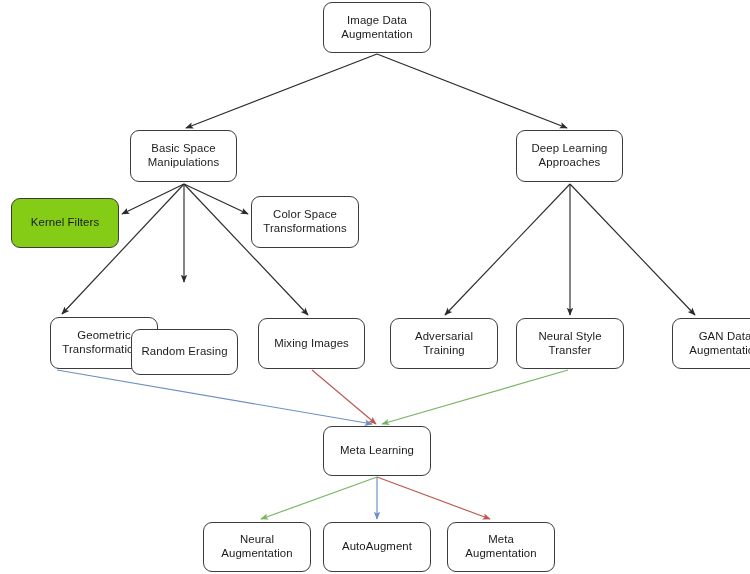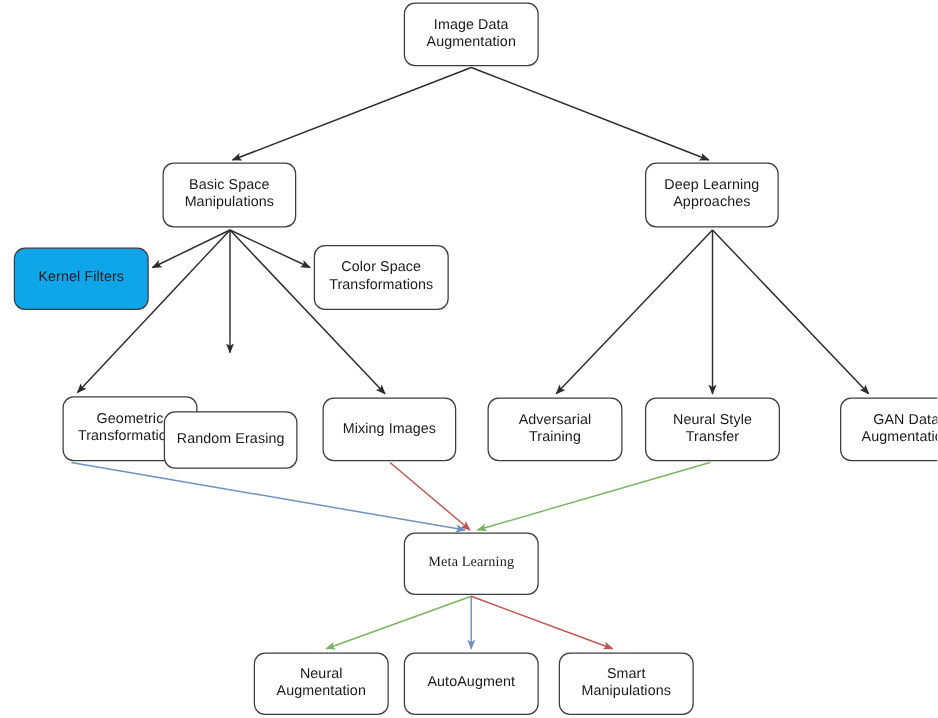--- a/index.html
+++ b/index.html
@@ -93,29 +93,29 @@
         <line x1="377" y1="477" x2="490" y2="519" stroke="#c0564f" stroke-width="1.15" marker-end="url(#ah-c0564f)"></line>
       </g>
   </svg>
   <div id="node-layer">
       <div class="node" style="left: 323px; top: 2px; width: 108px; height: 51px; border-color: rgb(60, 60, 60); background: rgb(255, 255, 255); color: rgb(26, 26, 26);"><span class="node-label">Image Data
 Augmentation</span></div>
       <div class="node" style="left: 130px; top: 130px; width: 107px; height: 52px; border-color: rgb(60, 60, 60); background: rgb(255, 255, 255); color: rgb(26, 26, 26);"><span class="node-label">Basic Space
 Manipulations</span></div>
       <div class="node" style="left: 516px; top: 130px; width: 107px; height: 52px; border-color: rgb(60, 60, 60); background: rgb(255, 255, 255); color: rgb(26, 26, 26);"><span class="node-label">Deep Learning
 Approaches</span></div>
-      <div class="node" style="left: 11px; top: 198px; width: 108px; height: 50px; border-color: rgb(60, 60, 60); background: #0ea5e9; color: rgb(26, 26, 26);"><span class="node-label">Kernel Filters</span></div>
+      <div class="node" style="left: 11px; top: 198px; width: 108px; height: 50px; border-color: rgb(60, 60, 60); background: #84cc16; color: rgb(26, 26, 26);"><span class="node-label">Kernel Filters</span></div>
       <div class="node" style="left: 251px; top: 196px; width: 108px; height: 52px; border-color: rgb(60, 60, 60); background: rgb(255, 255, 255); color: rgb(26, 26, 26);"><span class="node-label">Color Space
 Transformations</span></div>
       <div class="node" style="left: 2px; top: 317px; width: 108px; height: 52px; border-color: rgb(60, 60, 60); background: rgb(255, 255, 255); color: rgb(26, 26, 26); margin-left: 48px;"><span class="node-label">Geometric
 Transformations</span></div>
       <div class="node" style="left: 131px; top: 285px; width: 107px; height: 46px; border-color: rgb(60, 60, 60); background: rgb(255, 255, 255); color: rgb(26, 26, 26); margin-top: 44px;"><span class="node-label">Random Erasing</span></div>
       <div class="node" style="left: 258px; top: 318px; width: 107px; height: 51px; border-color: rgb(60, 60, 60); background: rgb(255, 255, 255); color: rgb(26, 26, 26);"><span class="node-label">Mixing Images</span></div>
       <div class="node" style="left: 390px; top: 318px; width: 108px; height: 51px; border-color: rgb(60, 60, 60); background: rgb(255, 255, 255); color: rgb(26, 26, 26);"><span class="node-label">Adversarial Training</span></div>
       <div class="node" style="left: 516px; top: 318px; width: 108px; height: 51px; border-color: rgb(60, 60, 60); background: rgb(255, 255, 255); color: rgb(26, 26, 26);"><span class="node-label">Neural Style Transfer</span></div>
       <div class="node" style="left: 672px; top: 318px; width: 106px; height: 51px; border-color: rgb(60, 60, 60); background: rgb(255, 255, 255); color: rgb(26, 26, 26);"><span class="node-label">GAN Data
 Augmentation</span></div>
-      <div class="node" style="left: 323px; top: 426px; width: 108px; height: 50px; border-color: rgb(60, 60, 60); background: rgb(255, 255, 255); color: rgb(26, 26, 26); font-family: Liberation Serif, serif;"><span class="node-label">Meta Learning</span></div>
+      <div class="node" style="left: 323px; top: 426px; width: 108px; height: 50px; border-color: rgb(60, 60, 60); background: rgb(255, 255, 255); color: rgb(26, 26, 26);"><span class="node-label">Meta Learning</span></div>
       <div class="node" style="left: 203px; top: 522px; width: 108px; height: 50px; border-color: rgb(60, 60, 60); background: rgb(255, 255, 255); color: rgb(26, 26, 26);"><span class="node-label">Neural Augmentation</span></div>
       <div class="node" style="left: 323px; top: 522px; width: 108px; height: 50px; border-color: rgb(60, 60, 60); background: rgb(255, 255, 255); color: rgb(26, 26, 26);"><span class="node-label">AutoAugment</span></div>
-      <div class="node" style="left: 447px; top: 522px; width: 108px; height: 50px; border-color: rgb(60, 60, 60); background: rgb(255, 255, 255); color: rgb(26, 26, 26);"><span class="node-label">Smart Manipulations</span></div>
+      <div class="node" style="left: 447px; top: 522px; width: 108px; height: 50px; border-color: rgb(60, 60, 60); background: rgb(255, 255, 255); color: rgb(26, 26, 26);"><span class="node-label">Meta Augmentation</span></div>
     </div>
 </div>
 
 </body></html>

